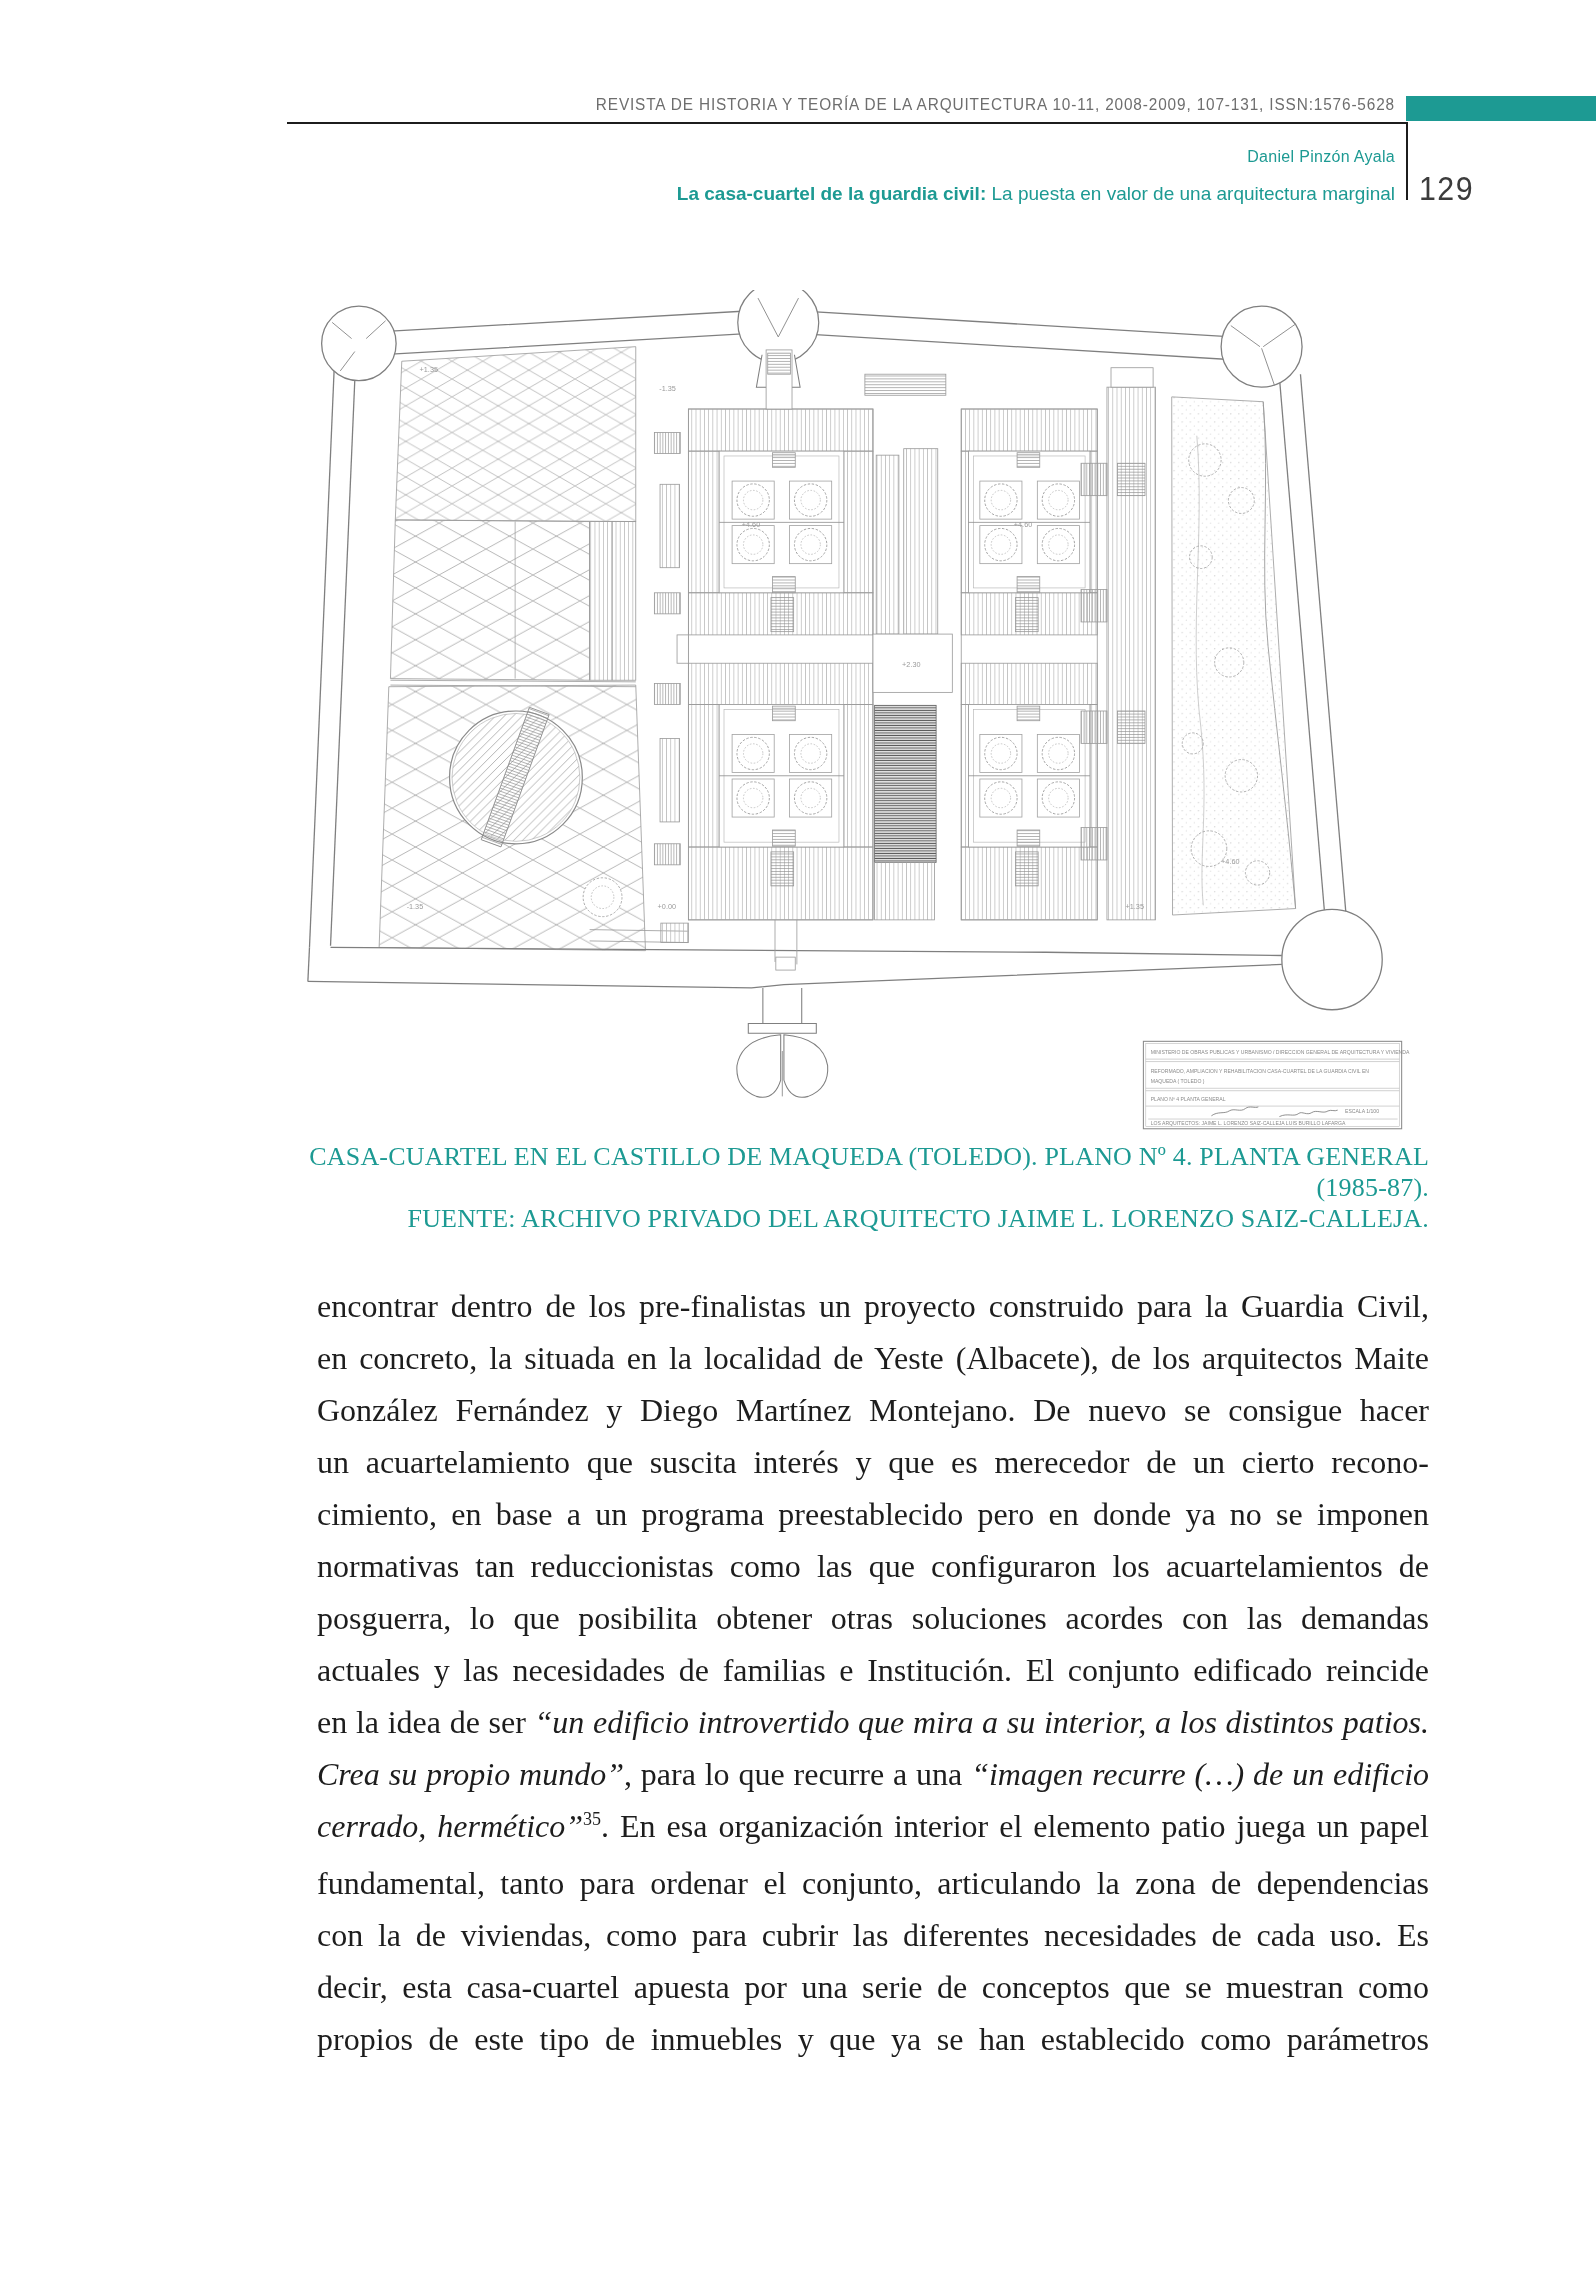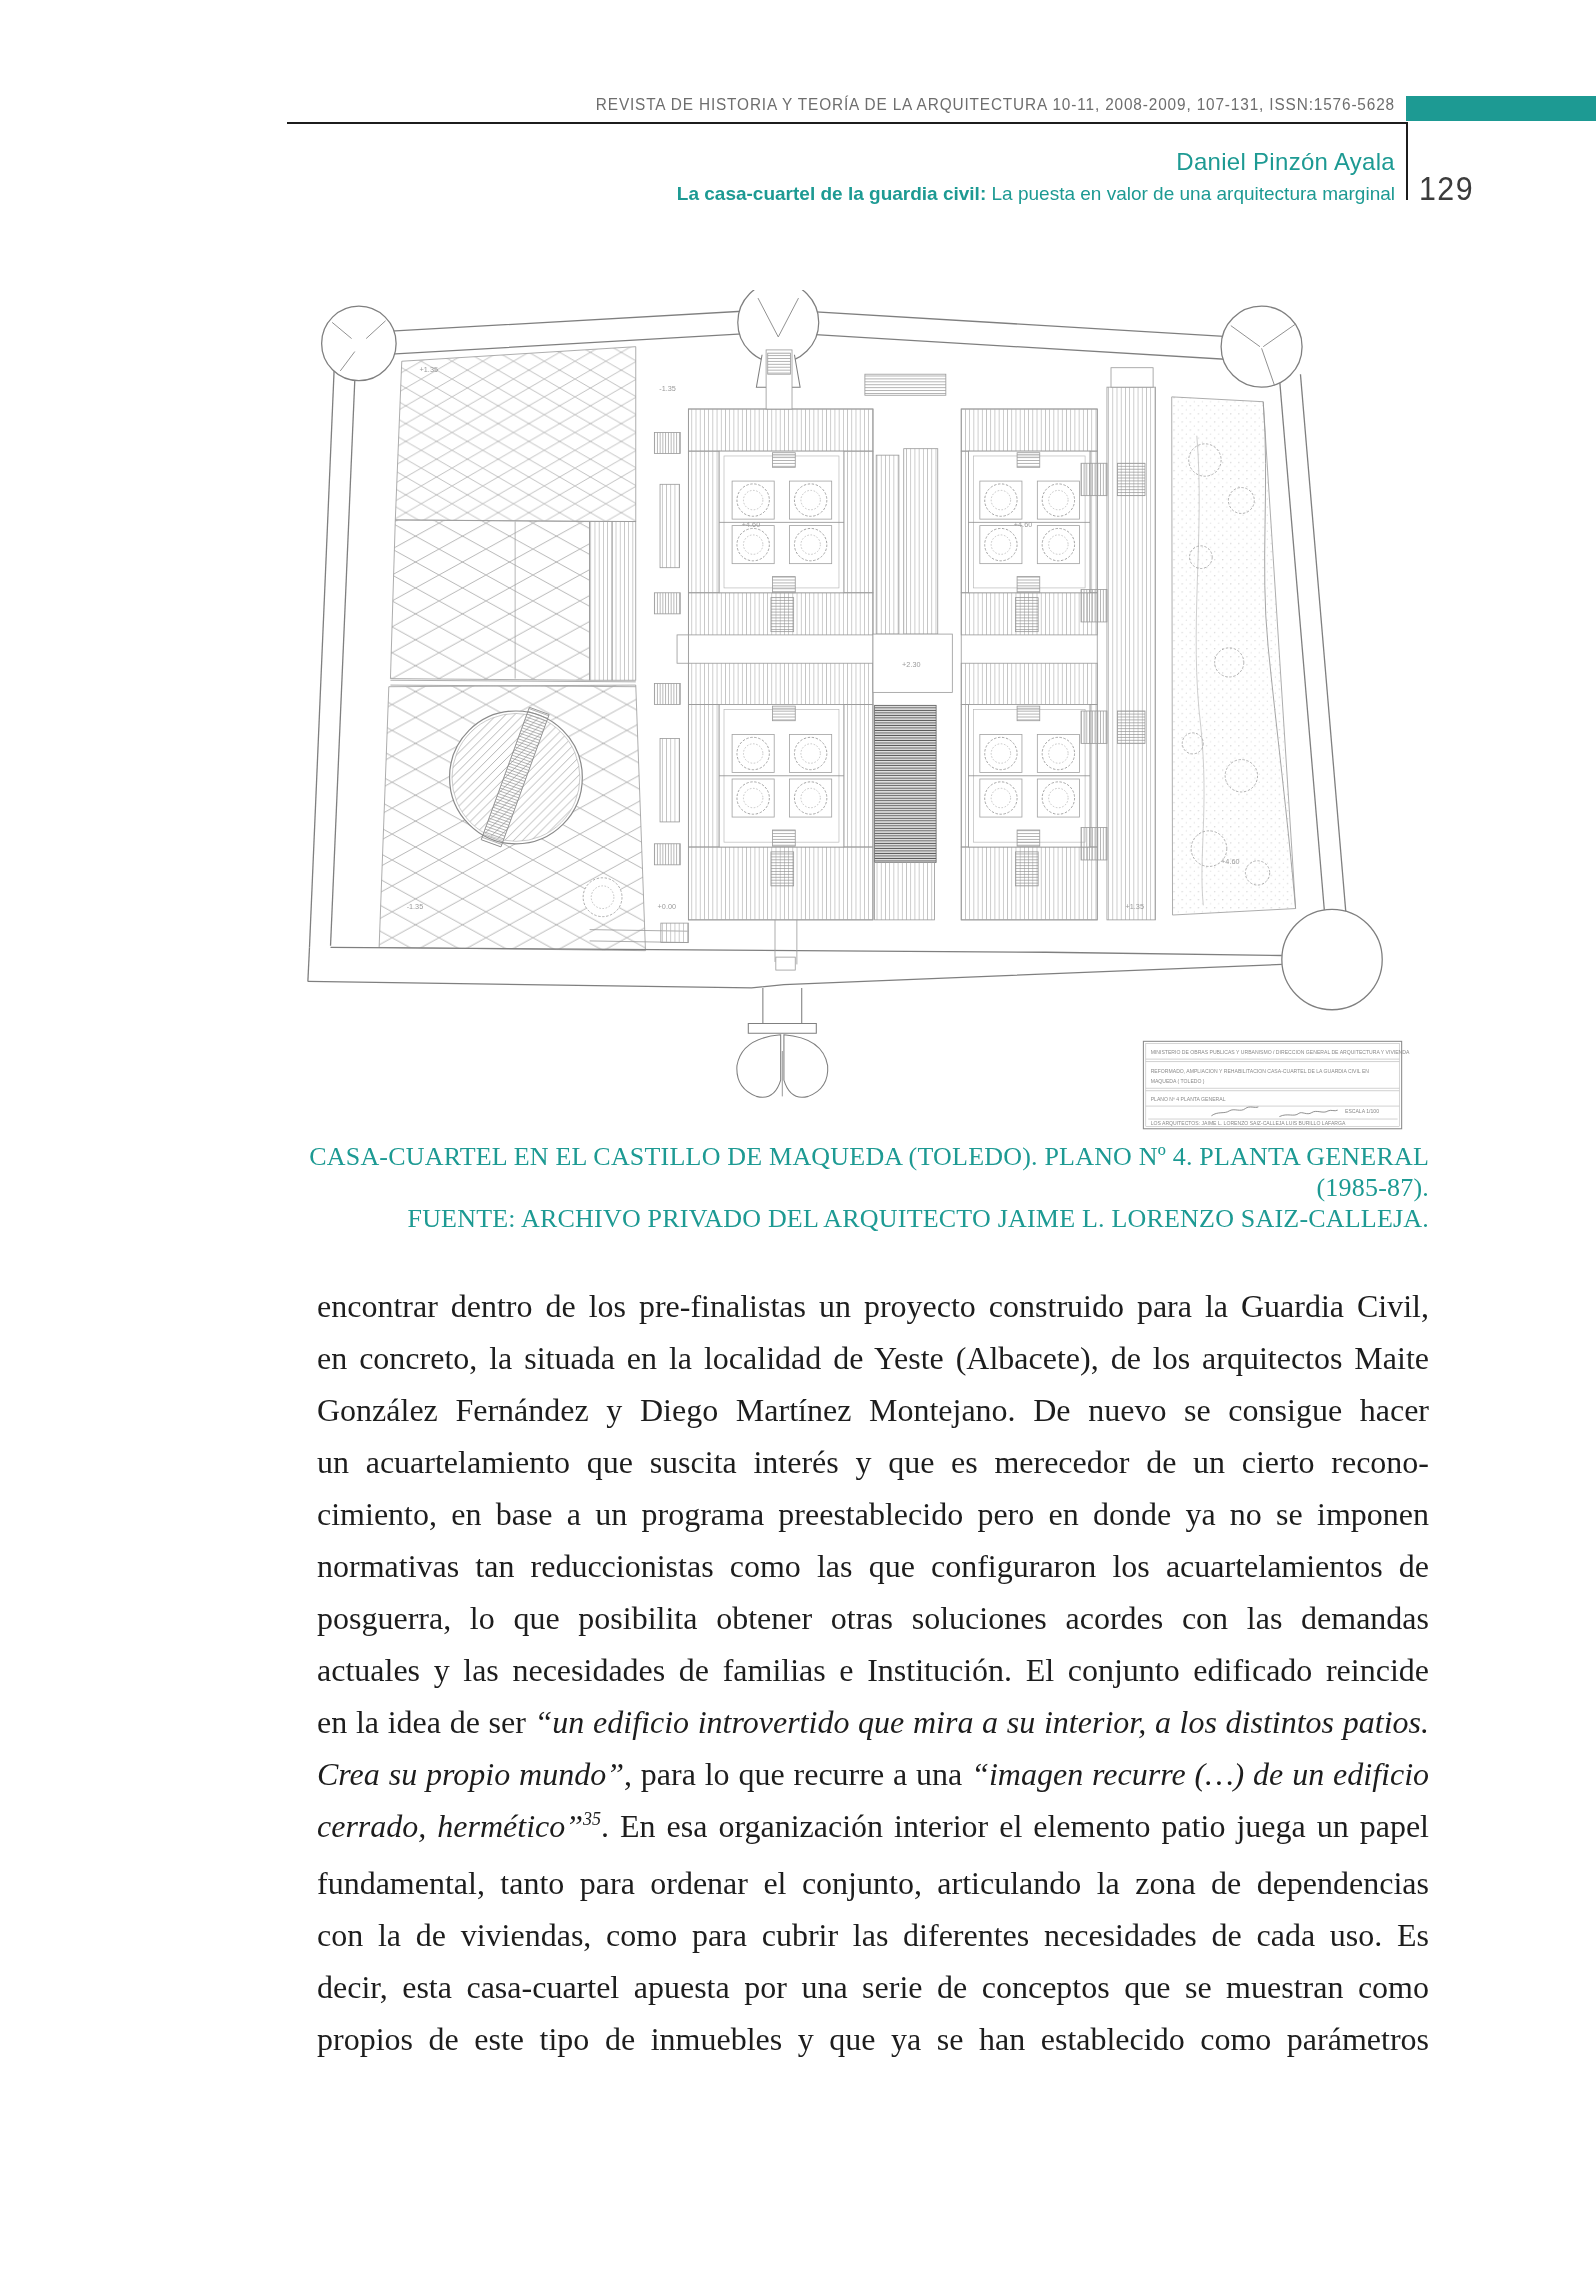--- a/index.html
+++ b/index.html
@@ -6,37 +6,37 @@
   .page{position:relative;width:1597px;height:2295px;background:#ffffff;overflow:hidden;
         font-family:"Liberation Sans",sans-serif;}
   
   .journal-line{position:absolute;top:96px;left:287px;width:1108px;text-align:right;
     font-size:16px;letter-spacing:0.9px;color:#6e6e6e;white-space:nowrap;
     transform:scaleX(.96);transform-origin:right center;}
   .teal-bar{position:absolute;left:1406px;top:96px;width:190px;height:25px;background:#1d9a93;}
   .head-rule{position:absolute;left:287px;top:122px;width:1119px;height:1.9px;background:#1c1c1c;}
   .head-vline{position:absolute;left:1406px;top:122px;width:1.9px;height:78px;background:#1c1c1c;}
   .author-line{position:absolute;top:148px;left:648px;width:747px;text-align:right;
-    font-size:24px;color:#1d9a93;letter-spacing:0.3px;white-space:nowrap;}
+    font-size:16px;color:#1d9a93;letter-spacing:0.3px;white-space:nowrap;}
   .title-line{position:absolute;top:183px;left:486px;width:909px;text-align:right;
     font-size:19px;color:#1d9a93;white-space:nowrap;}
   .title-line .t-bold{font-weight:700;margin-left:27px;}
   .page-num{position:absolute;left:1419px;top:170px;font-size:33px;color:#3c3c3c;
     letter-spacing:1.6px;transform:scaleX(.92);transform-origin:left center;}
   
   .plan-wrap{position:absolute;left:298px;top:290px;width:1137px;height:842px;}
   .caption{position:absolute;left:289px;top:1141px;width:1140px;text-align:right;
     font-family:Liberation Serif, serif;font-size:26px;line-height:31px;color:#1d9a93;
     letter-spacing:0.2px;}
   
   .body-text{position:absolute;left:289px;top:1280px;width:1140px;
     font-family:"Liberation Serif",serif;font-size:32px;line-height:52px;color:#1d1d1d;}
   .body-line{text-align:justify;text-align-last:justify;white-space:normal;margin-left:28px;}
   .body-line .italic{font-style:italic;}
-  .body-line .sup{font-size:18px;position:relative;top:-12px;font-style:italic;}
+  .body-line .sup{font-size:18px;position:relative;top:-12px;}
   svg text{font-family:"Liberation Sans",sans-serif;}
 </style>
 </head>
 <body>
 
 <div class="page">
 
   <div class="journal-line">REVISTA DE HISTORIA Y TEORÍA DE LA ARQUITECTURA 10-11, 2008-2009, 107-131, ISSN:1576-5628</div>
   <div class="teal-bar"></div>
   <div class="head-rule"></div>

